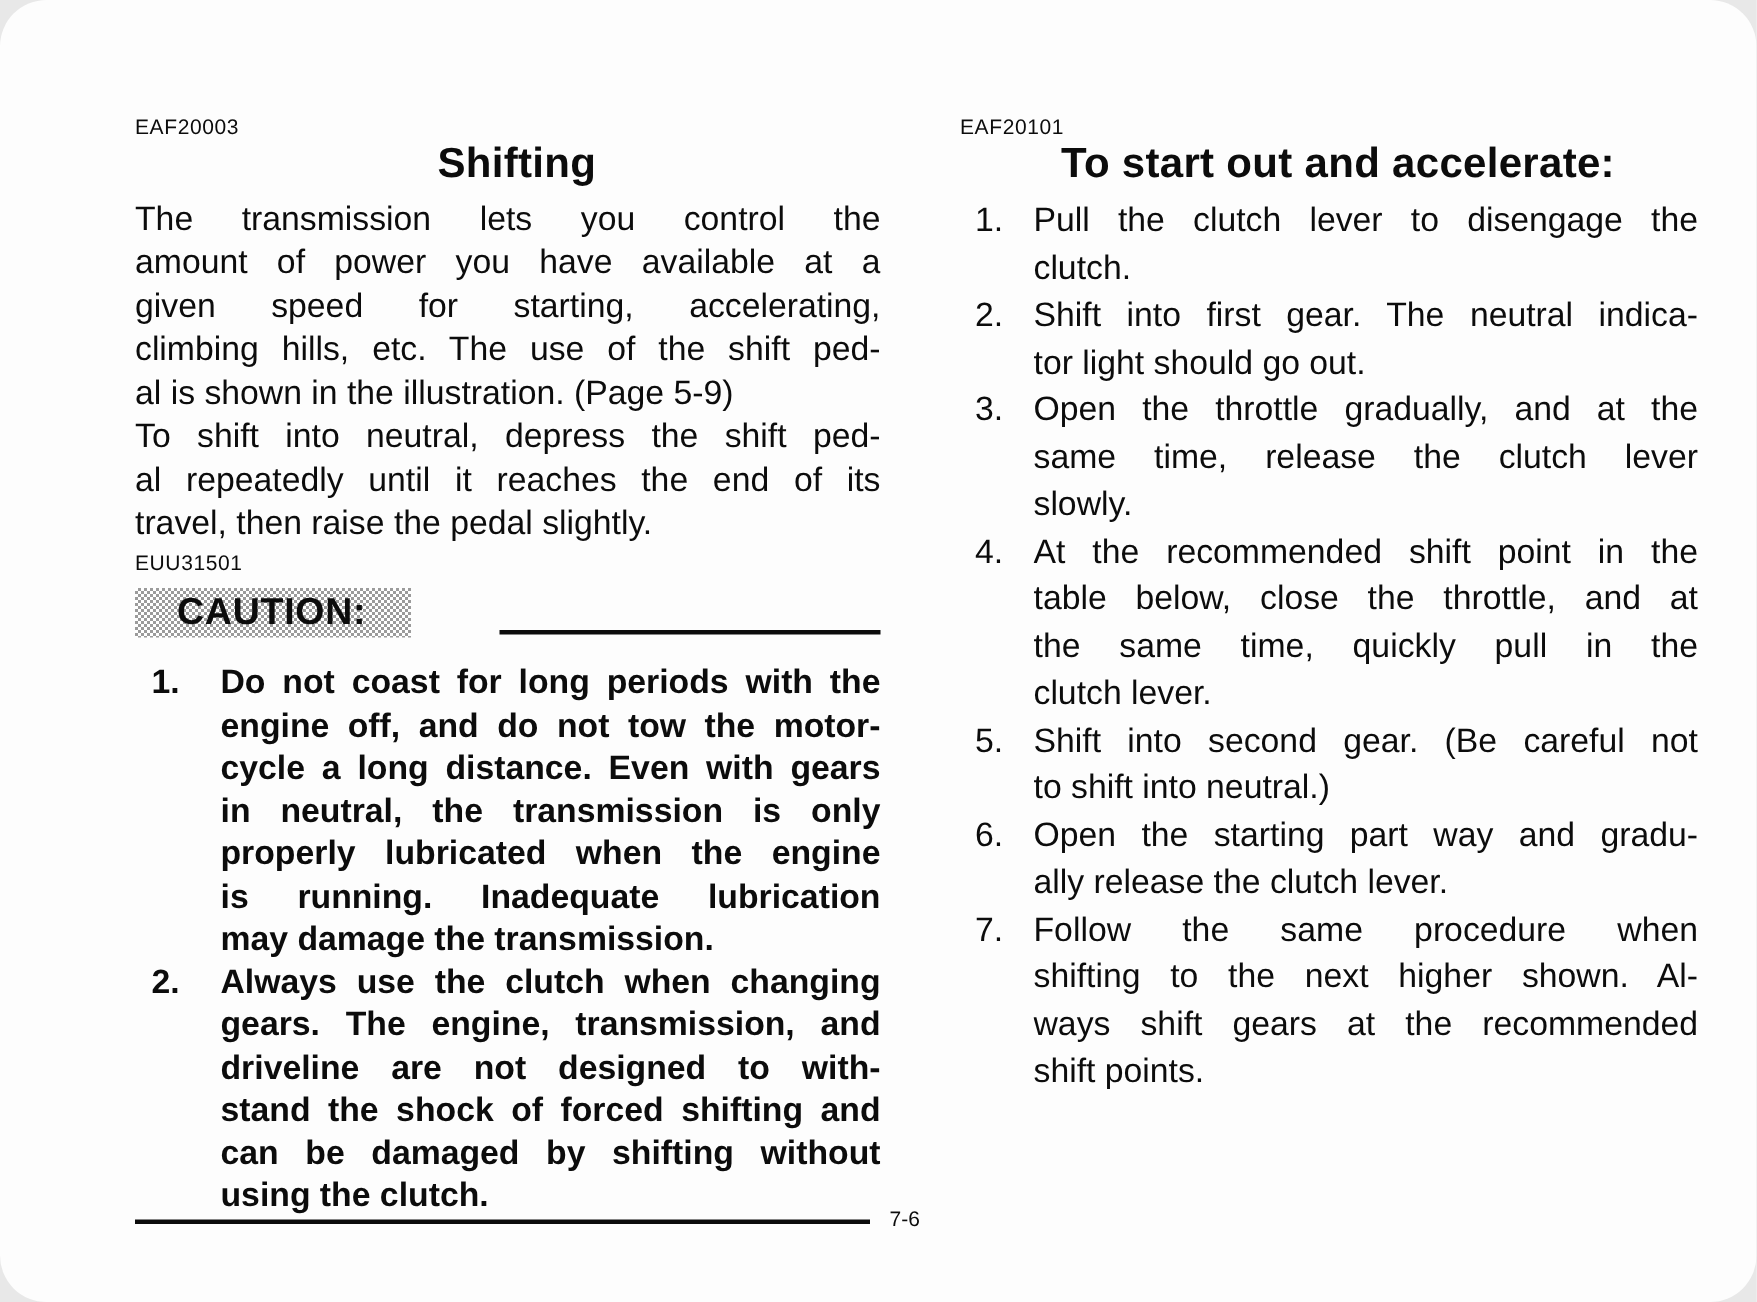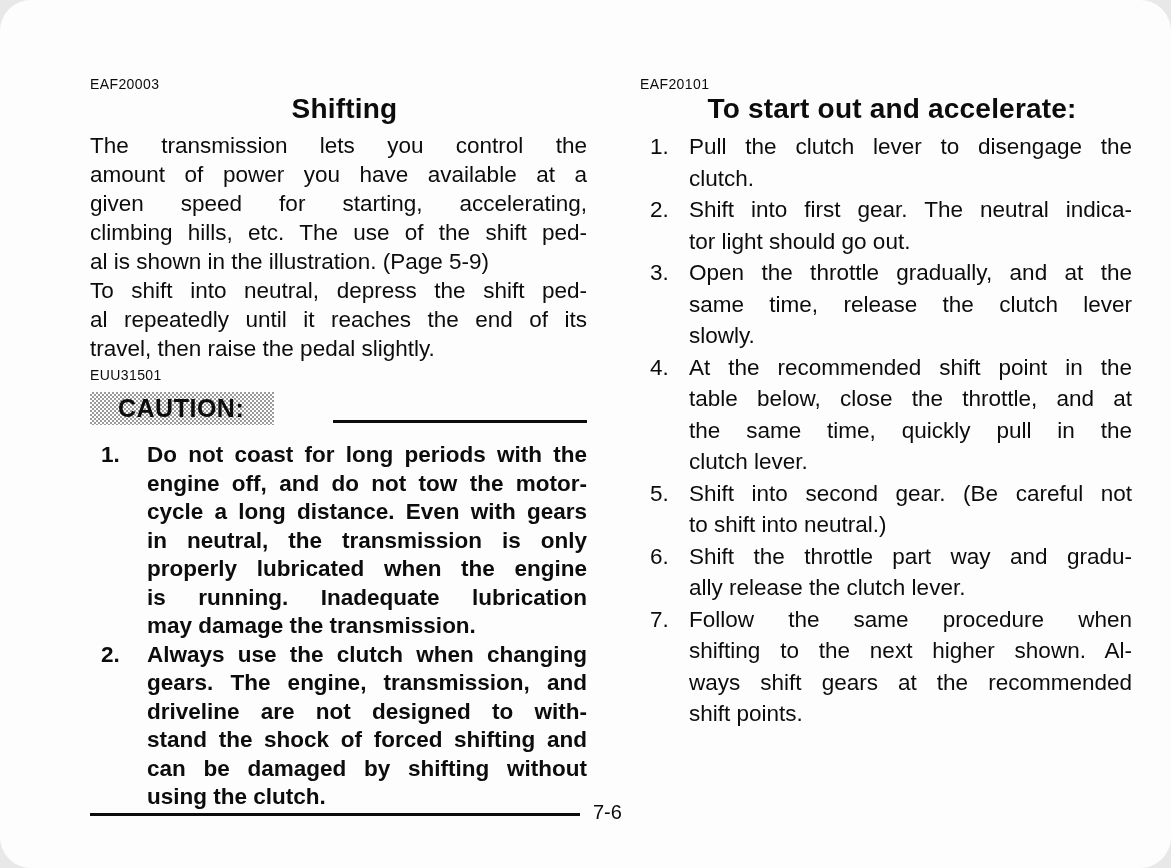--- a/index.html
+++ b/index.html
@@ -118,21 +118,21 @@
     display: flex;
     align-items: flex-end;
   }
   .footer-rule {
     width: 490px;
     border-bottom: 3px solid #0c0c0c;
     height: 0;
     margin-bottom: 8px;
   }
   .page-num {
-    font-size: 20px;
+    font-size: 14px;
     line-height: 24px;
     margin-left: 13px;
   }
 </style>
 </head>
 <body>
 
 <div class="page">
 
   <section class="col col-left">
@@ -225,21 +225,21 @@
       <div class="list-item">
         <span class="num">5.</span>
         <div class="item-lines">
             <div class="jline">Shift into second gear. (Be careful not</div>
             <div class="jline">to shift into neutral.)</div>
           </div>
       </div>
       <div class="list-item">
         <span class="num">6.</span>
         <div class="item-lines">
-            <div class="jline">Shift the throttle part way and gradu-</div>
+            <div class="jline">Open the starting part way and gradu-</div>
             <div class="jline">ally release the clutch lever.</div>
           </div>
       </div>
       <div class="list-item">
         <span class="num">7.</span>
         <div class="item-lines">
             <div class="jline">Follow the same procedure when</div>
             <div class="jline">shifting to the next higher shown. Al-</div>
             <div class="jline">ways shift gears at the recommended</div>
             <div class="jline">shift points.</div>

